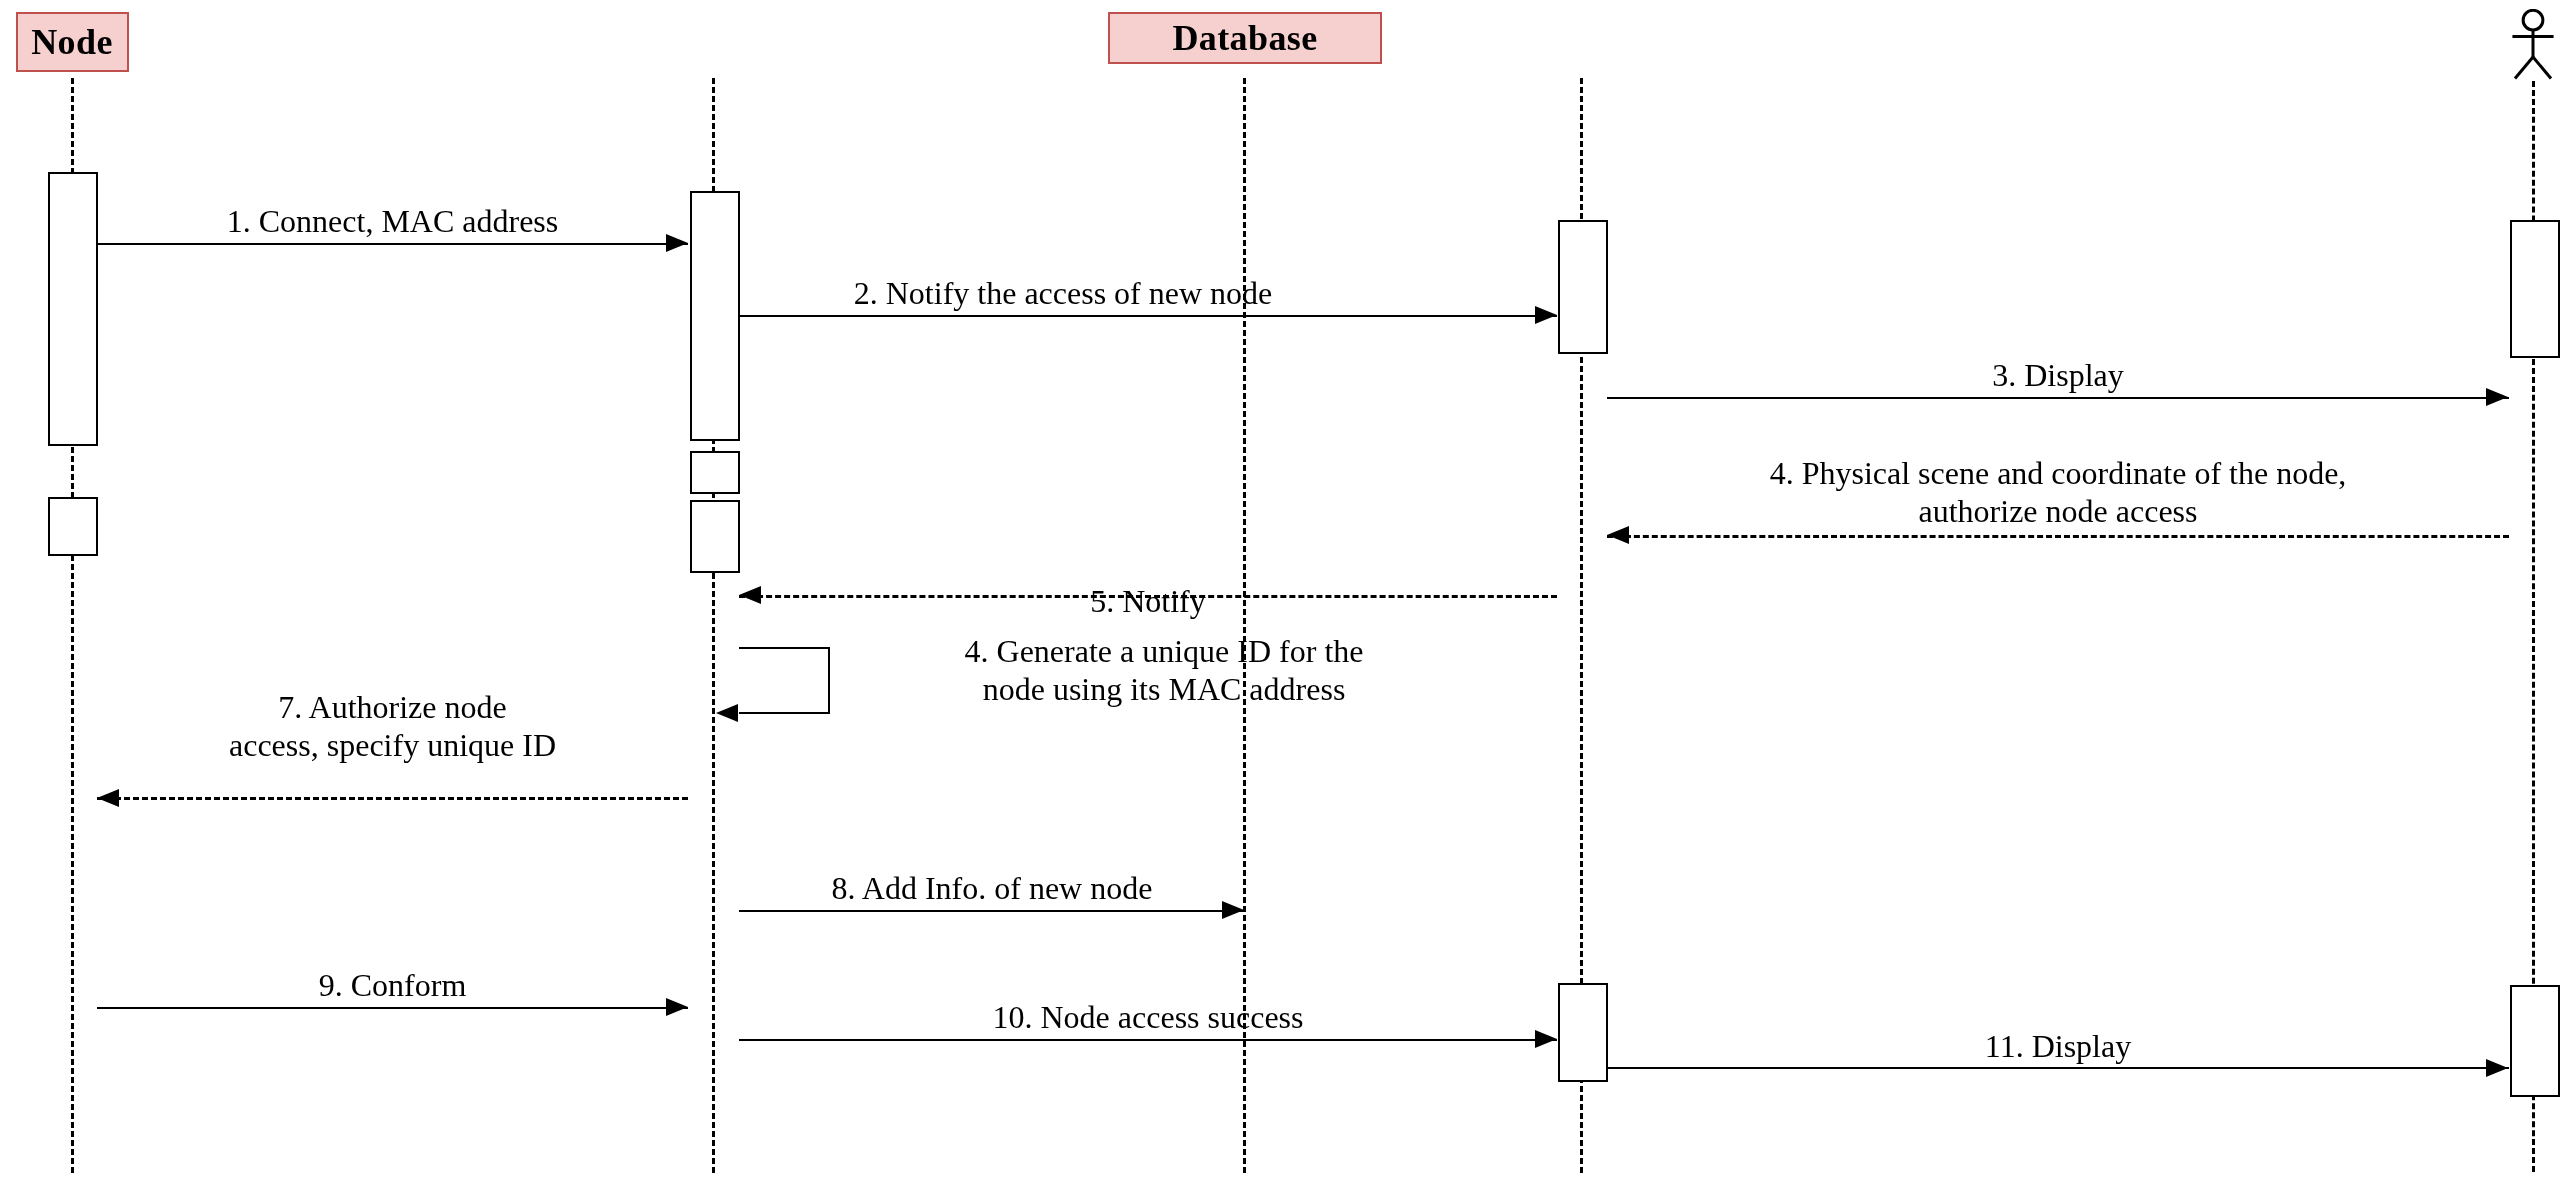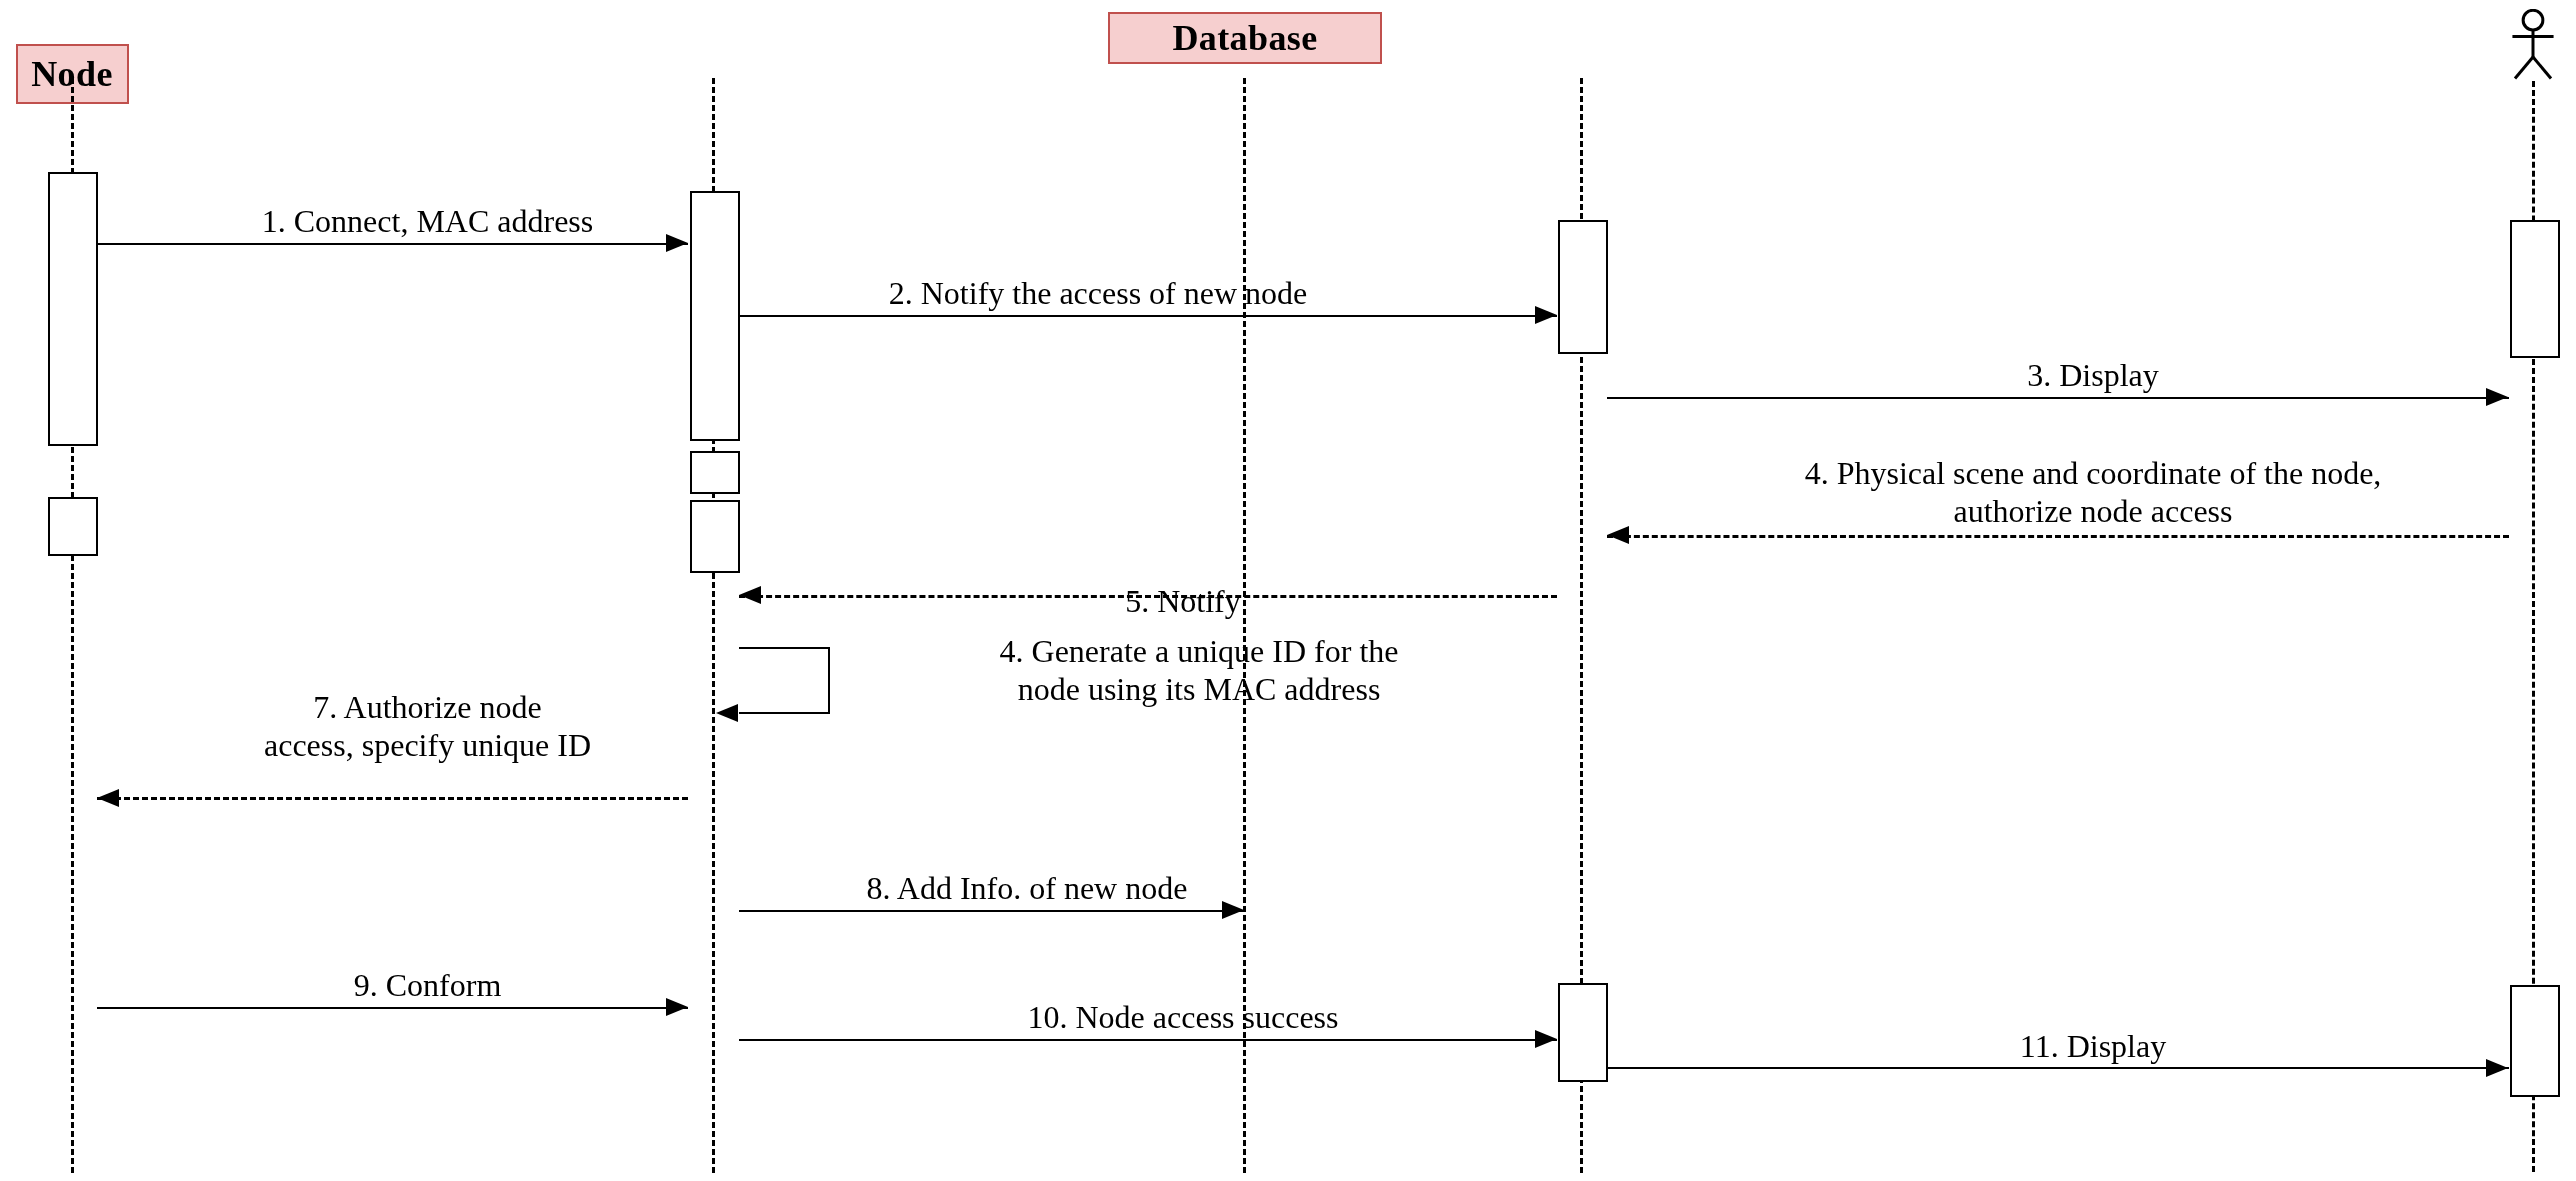--- a/index.html
+++ b/index.html
@@ -71,41 +71,40 @@
     border-right: 22.4px solid #000000;
   }
   .msg-label {
     position: absolute;
     font-size: 32px;
     color: #000000;
     text-align: center;
     line-height: 1.18;
     white-space: pre-line;
     background: transparent;
-    padding-left: 35px;
   }
   
   .self-msg {
     position: absolute;
     box-sizing: border-box;
     border: 2.6px solid #000000;
     border-left: none;
     background: transparent;
   }
   
   .actor {
     position: absolute;
   }
 </style>
 </head>
 <body>
 
 <div id="canvas">
 
-  <div class="participant" id="p-node" style="left: 15.5px; top: 12px; width: 113px; height: 60px; background: rgb(246, 207, 207); border-color: rgb(192, 80, 77); margin-top: 32px;">
+  <div class="participant" id="p-node" style="left: 15.5px; top: 12px; width: 113px; height: 60px; background: rgb(246, 207, 207); border-color: rgb(192, 80, 77);">
     <span>Node</span>
   </div>
 
 
   <div class="participant" id="p-db" style="left: 1108px; top: 12px; width: 274px; height: 52px; background: rgb(246, 207, 207); border-color: rgb(192, 80, 77);">
     <span>Database</span>
   </div>
 
 
   <div class="actor" id="p-actor" style="left: 2500px; top: 8.6px; width: 60px; height: 67px;">

